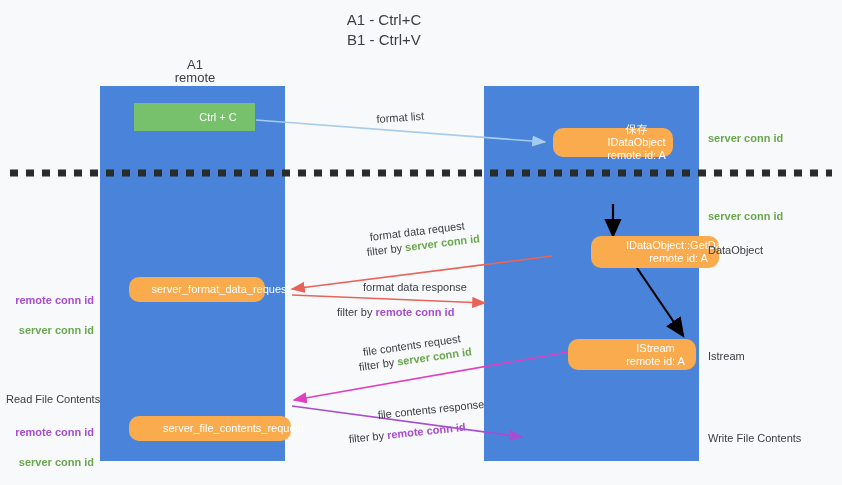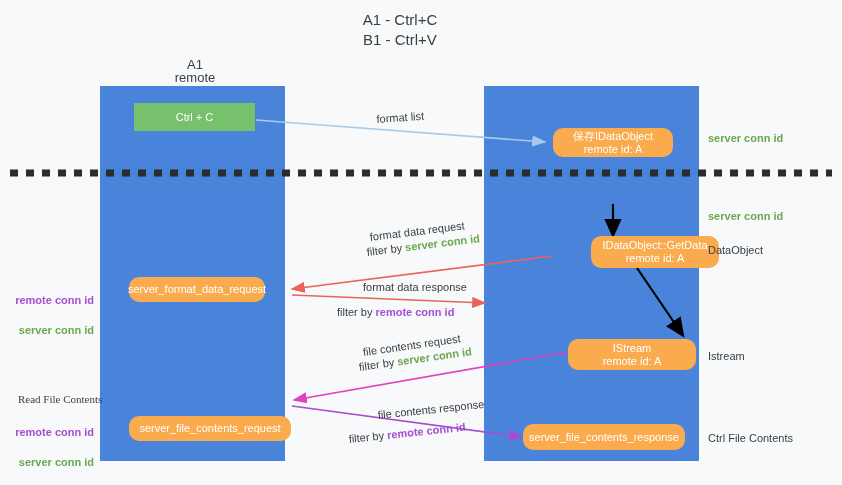--- a/index.html
+++ b/index.html
@@ -10,37 +10,36 @@
     overflow:hidden;
     position:relative;
   }
   #stage{position:absolute;left:0;top:0;width:842px;height:485px;}
 
   
   .title{
     position:absolute;left:0;top:10px;width:768px;
     text-align:center;color:#3c4043;font-size:15px;line-height:20px;
     white-space:pre-line;
-    padding-left:16px;
   }
 
   
   .col-head{
     position:absolute;text-align:center;color:#3c4043;
     font-size:13px;line-height:13px;white-space:pre-line;
   }
 
   
   .lane{position:absolute;background:#4a84da;}
 
   
   .box{
     position:absolute;display:flex;align-items:center;justify-content:center;
     text-align:center;color:#ffffff;font-size:11px;line-height:13px;
-    white-space:pre-line;box-sizing:border-box;
+    white-space:pre-line;box-sizing:border-box;padding-left:47px;
   }
   .box.green{background:#77c06c;}
   .box.orange{background:#f9ab4e;border-radius:10px;}
 
   
   .ann{position:absolute;font-size:11px;line-height:15px;white-space:pre-line;}
   .ann.gray{color:#3c4043;}
   .ann.green{color:#6aa84f;font-weight:bold;}
   .ann.dual{font-weight:bold;}
   .ann.dual .p{color:#a64dd1;display:block;}
@@ -109,33 +108,32 @@
   <div class="box green" style="left:134px;top:103px;width:121px;height:28px;">Ctrl + C</div>
   <div class="box orange" style="left:129px;top:277px;width:136px;height:25px;">server_format_data_request</div>
   <div class="box orange" style="left:129px;top:416px;width:162px;height:25px;">server_file_contents_request</div>
 
   <div class="box orange" style="left:553px;top:128px;width:120px;height:29px;">保存IDataObject
 remote id: A</div>
   <div class="box orange" style="left:551px;top:236px;width:128px;height:32px;margin-left:40px;">IDataObject::GetData
 remote id: A</div>
   <div class="box orange" style="left:568px;top:339px;width:128px;height:31px;">IStream
 remote id: A</div>
-  <div class="box orange" style="left:523px;top:424px;width:162px;height:26px;">server_file_contents_response</div>
 
   <div class="ann green" style="left:708px;top:131px;">server conn id</div>
   <div class="ann green" style="left:708px;top:209px;">server conn id</div>
   <div class="ann gray" style="left:708px;top:243px;">DataObject</div>
   <div class="ann gray" style="left:708px;top:349px;">Istream</div>
-  <div class="ann gray" style="left:708px;top:431px;">Ctrl File Contents</div>
+  <div class="ann gray" style="left:708px;top:431px;">Write File Contents</div>
 
   <div class="ann dual" style="left:10px;top:278px;text-align:right;width:84px;">
     <span class="p">remote conn id</span>
     <span class="g">server conn id</span>
   </div>
-  <div class="ann gray" style="left:18px;top:392px;font-family:Liberation Serif, serif;">Read File Contents</div>
+  <div class="ann gray" style="left:6px;top:392px;">Read File Contents</div>
   <div class="ann dual" style="left:10px;top:410px;text-align:right;width:84px;">
     <span class="p">remote conn id</span>
     <span class="g">server conn id</span>
   </div>
 
   <div class="cap" style="left:376px;top:112px;transform:rotate(-4deg);">format list</div>
 
   <div class="cap" style="left:369px;top:230px;transform:rotate(-7deg);">format data request</div>
   <div class="cap" style="left:366px;top:245px;transform:rotate(-7deg);">
     <span>filter by </span><span class="gr">server conn id</span>

